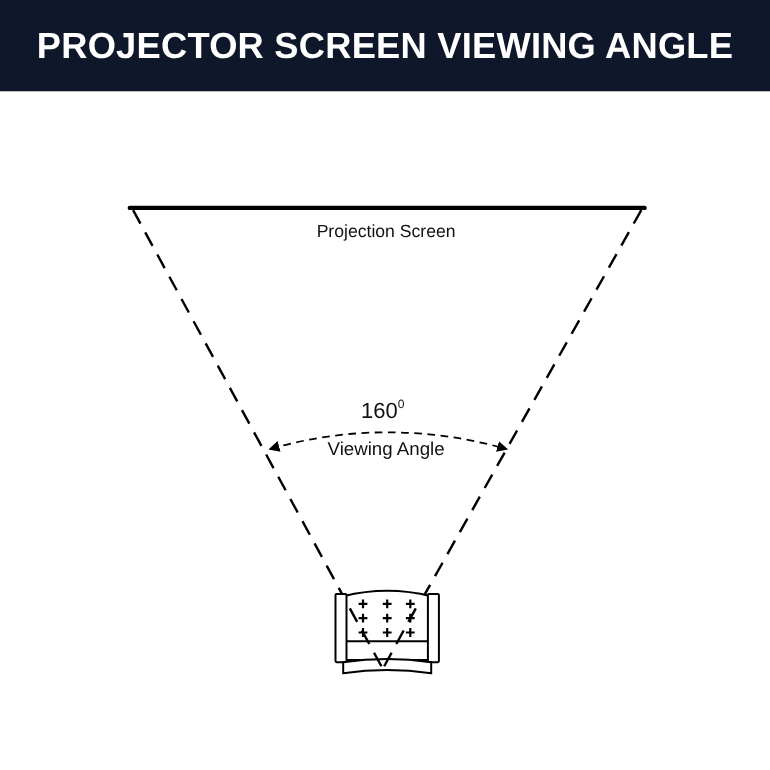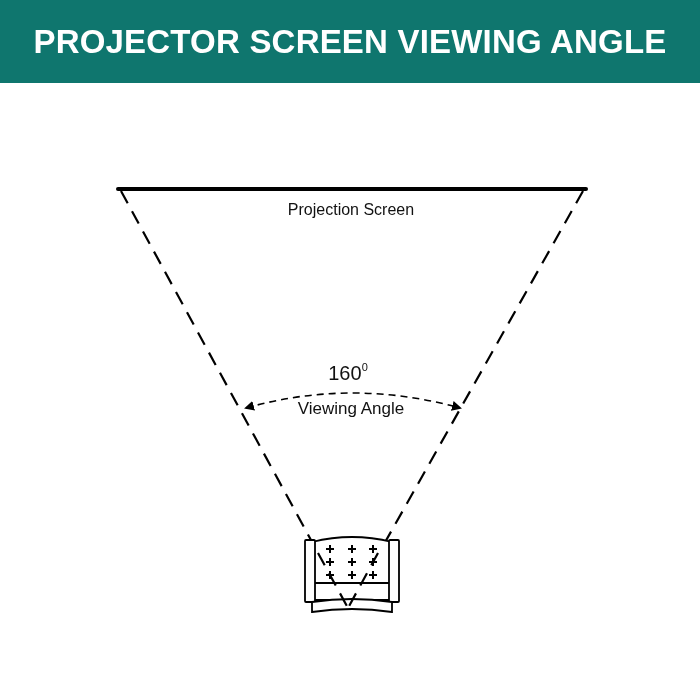--- a/index.html
+++ b/index.html
@@ -5,21 +5,21 @@
   html, body { margin:0; padding:0; background:#ffffff; }
   body { width:700px; height:700px; position:relative; overflow:hidden; font-family:"Liberation Sans", sans-serif; }
   .header { position:absolute; left:0; top:0; width:700px; height:83px; display:flex; align-items:center; justify-content:center; }
   .header h1 { margin:0; color:#ffffff; font-family:"Liberation Sans", sans-serif; font-weight:bold; font-size:33px; letter-spacing:0.2px; }
   svg.diagram { position:absolute; left:0; top:0; }
   .lbl { font-family:"Liberation Sans", sans-serif; fill:#111; }
 </style>
 </head>
 <body>
 
-<div class="header" style="background: #0f766e;">
+<div class="header" style="background: #0f172a;">
   <h1>PROJECTOR SCREEN VIEWING ANGLE</h1>
 </div>
 
 <svg class="diagram" width="700" height="700" viewBox="0 0 700 700">
   <defs>
     <marker id="arrowL" markerWidth="10" markerHeight="10" refX="2" refY="5" orient="auto" markerUnits="userSpaceOnUse">
       <path d="M10,0 L0,5 L10,10 Z" fill="#000"></path>
     </marker>
     <marker id="arrowR" markerWidth="10" markerHeight="10" refX="8" refY="5" orient="auto" markerUnits="userSpaceOnUse">
       <path d="M0,0 L10,5 L0,10 Z" fill="#000"></path>

